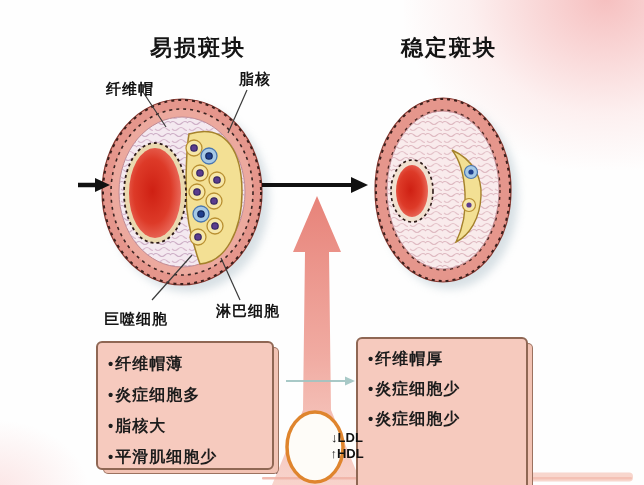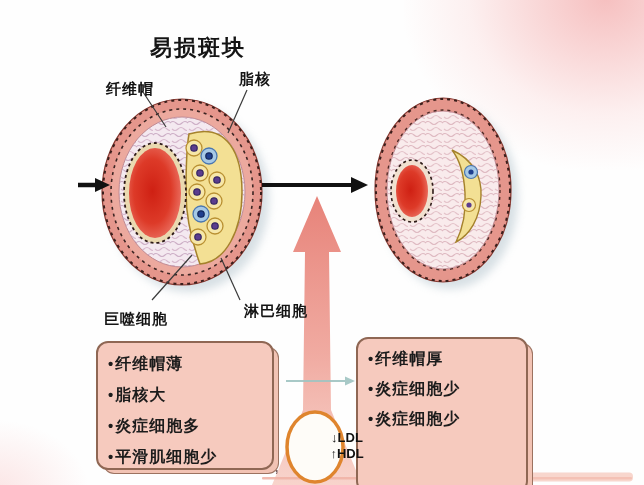--- a/index.html
+++ b/index.html
@@ -17,21 +17,21 @@
     position:absolute;left:-30px;bottom:-24px;width:120px;height:90px;
     background:radial-gradient(ellipse at 20% 80%,rgba(244,170,170,.30),rgba(255,255,255,0) 70%);
     pointer-events:none;
   }
   svg{position:absolute;left:0;top:0;}
   .txt{position:absolute;color:#141414;white-space:nowrap;z-index:3;}
   .title{font-size:22px;font-weight:bold;letter-spacing:2px;}
   .lab{font-size:15px;font-weight:bold;letter-spacing:1px;}
   .featbox{
     position:absolute;z-index:3;box-sizing:border-box;
-    background:#f6cabe;border:2px solid #8f6754;border-radius:12px;
+    background:#f6cabe;border:2px solid #8f6754;border-radius:6px;
     box-shadow:6px 5px 0 -2px #f2c3b4,6px 5px 0 -1px #9c7260;
     padding:5px 6px 0 10px;
   }
   .featbox .item{font-size:16px;font-weight:bold;color:#1c1c1c;letter-spacing:1px;}
   .featbox .bullet{font-size:15px;margin-right:1px;}
   #vulnerable-box{left:96px;top:341px;width:178px;height:129px;}
   #vulnerable-box .item{line-height:31px;}
   #stable-box{left:356px;top:337px;width:172px;height:156px;}
   #stable-box .item{line-height:30px;}
   .oval-text{
@@ -181,32 +181,33 @@
       <polygon points="345,376.5 355,381 345,385.5" fill="#9fc4c2"></polygon>
     </g>
 
     <rect x="262" y="477" width="370" height="2.5" rx="1" fill="#efb3a6" opacity="0.9"></rect>
     <rect x="368" y="472.5" width="265" height="9" rx="4" fill="#f5c5b8" opacity="0.7"></rect>
 
     <ellipse cx="315" cy="447" rx="28" ry="35" fill="#fefcf8" stroke="#df852e" stroke-width="3.5"></ellipse>
   </svg>
 
   <div class="txt title" style="left:150px;top:33px;">易损斑块</div>
+  <div class="txt title" style="left:401px;top:33px;">稳定斑块</div>
 
   <div class="txt lab" style="left:106px;top:80px;">纤维帽</div>
   <div class="txt lab" style="left:239px;top:70px;">脂核</div>
   <div class="txt lab" style="left:104px;top:310px;">巨噬细胞</div>
-  <div class="txt lab" style="left:216px;top:302px;margin-left:28px;">淋巴细胞</div>
+  <div class="txt lab" style="left:216px;top:302px;">淋巴细胞</div>
 
   <div class="txt stray" style="left:275px;top:461px;">,</div>
 
   <div id="vulnerable-box" class="featbox">
       <div class="item"><span class="bullet">•</span><span>纤维帽薄</span></div>
+      <div class="item"><span class="bullet">•</span><span>炎症细胞多</span></div>
       <div class="item"><span class="bullet">•</span><span>脂核大</span></div>
-      <div class="item"><span class="bullet">•</span><span>炎症细胞多</span></div>
       <div class="item"><span class="bullet">•</span><span>平滑肌细胞少</span></div>
     </div>
   <div id="stable-box" class="featbox">
       <div class="item"><span class="bullet">•</span><span>纤维帽厚</span></div>
       <div class="item"><span class="bullet">•</span><span>炎症细胞少</span></div>
       <div class="item"><span class="bullet">•</span><span>炎症细胞少</span></div>
     </div>
 
   <div class="oval-text">
     <div>↓LDL</div>

